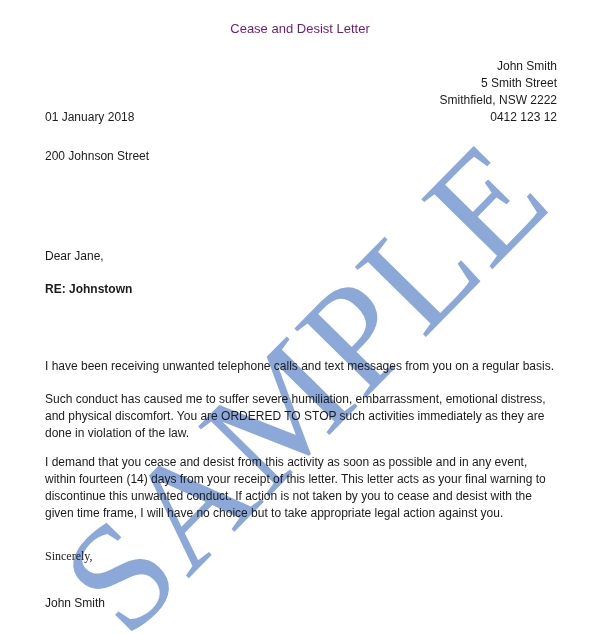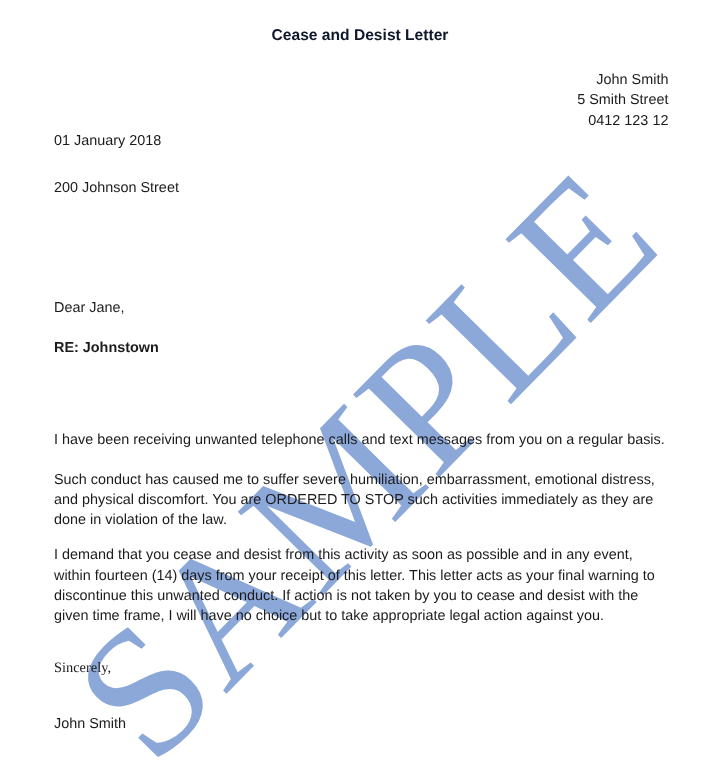--- a/index.html
+++ b/index.html
@@ -27,22 +27,22 @@
     white-space: nowrap;
     z-index: 0;
     user-select: none;
   }
   .content { position: absolute; inset: 0; z-index: 1; }
   .title {
     position: absolute;
     top: 21px; left: 0; right: 0;
     text-align: center;
     font-size: 13px;
-    font-weight: bold;
-    color: #0f172a;
+    font-weight: normal;
+    color: #701a75;
   }
   .sender {
     position: absolute;
     top: 58px; right: 43px;
     text-align: right;
     line-height: 17px;
   }
   .date { position: absolute; top: 109px; left: 45px; line-height: 17px; }
   .recipient { position: absolute; top: 148px; left: 45px; line-height: 17px; }
   .salutation { position: absolute; top: 248px; left: 45px; line-height: 17px; }
@@ -67,20 +67,21 @@
 
   <div class="watermark" style="color: rgb(140, 168, 217);">SAMPLE</div>
 
   <div class="content">
 
     <div class="title">Cease and Desist Letter</div>
 
     <div class="sender">
       <div>John Smith</div>
       <div>5 Smith Street</div>
+      <div>Smithfield, NSW 2222</div>
       <div>0412 123 12</div>
     </div>
 
     <div class="date">01 January 2018</div>
 
     <div class="recipient">
       <div>200 Johnson Street</div>
     </div>
 
     <div class="salutation">Dear Jane,</div>

